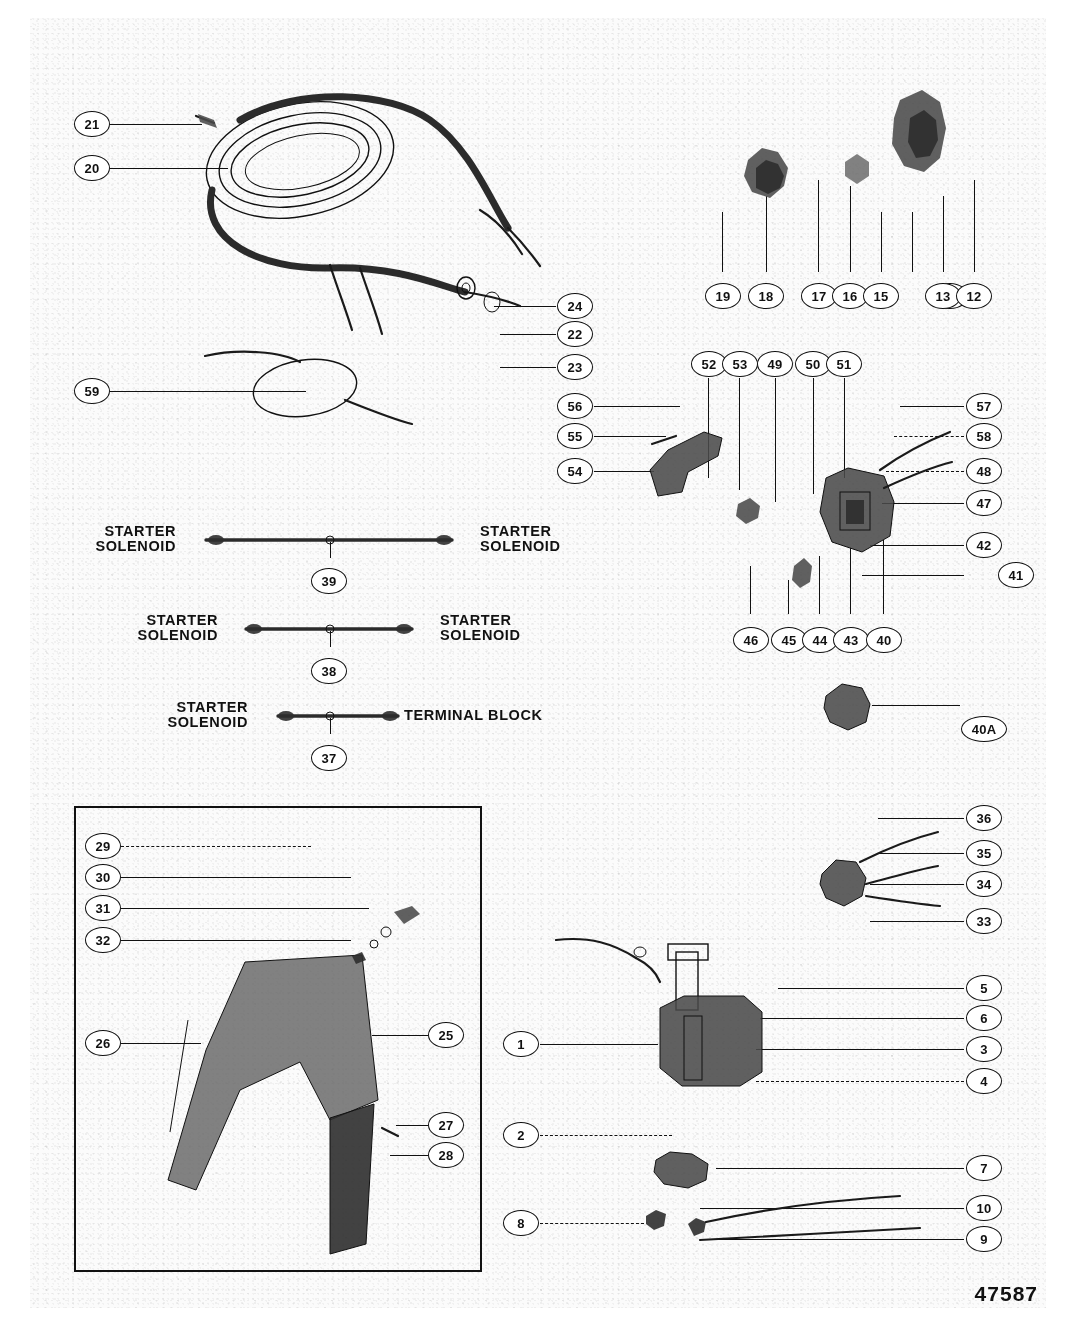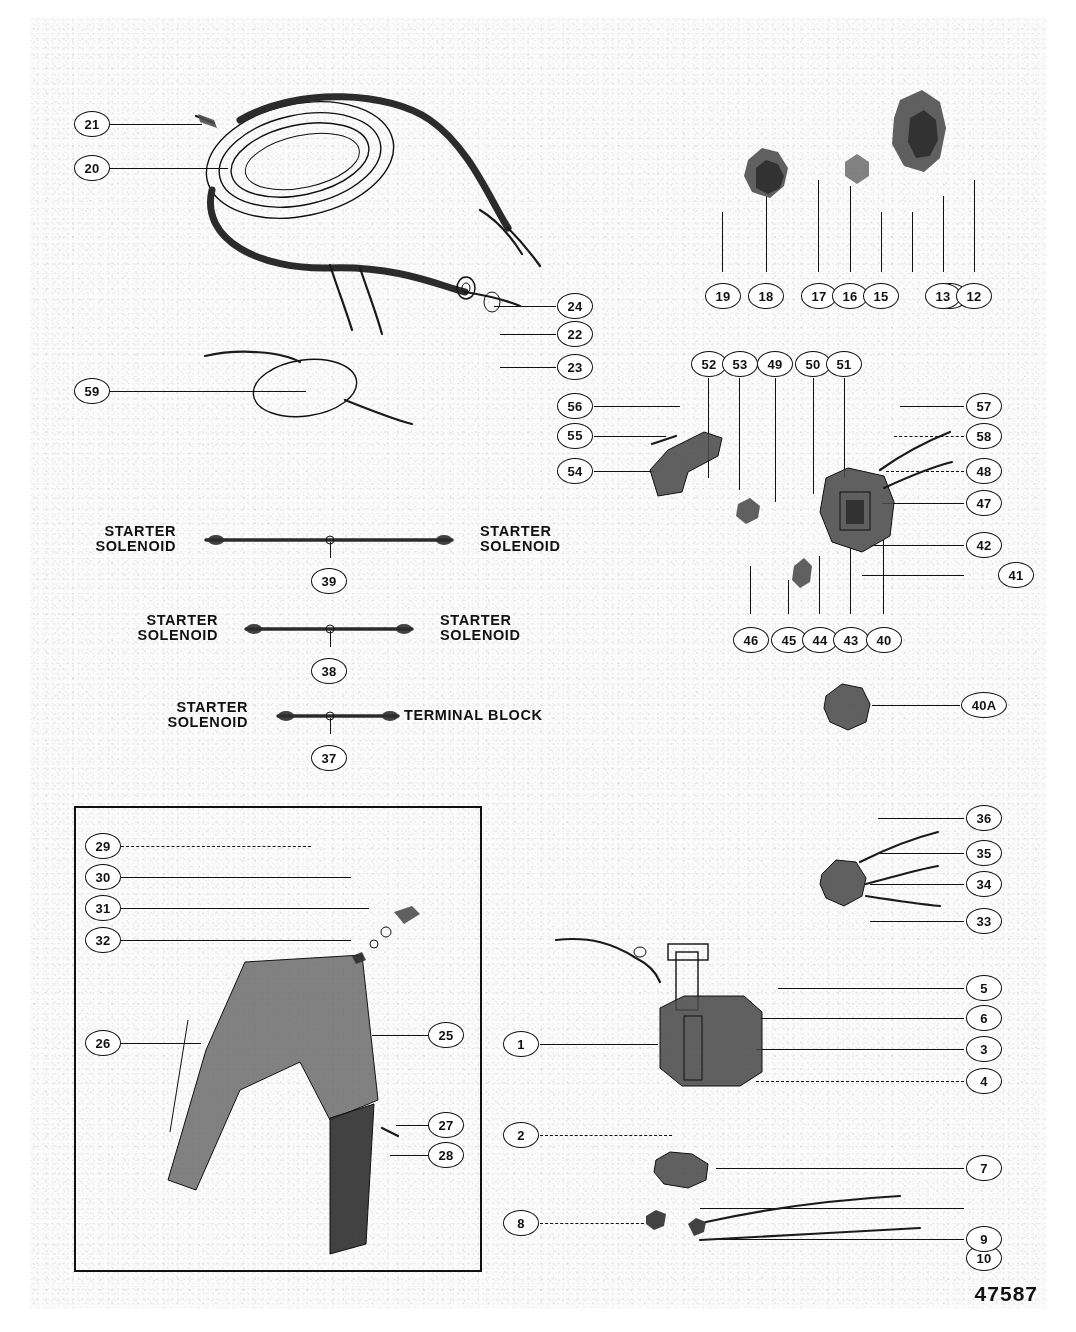--- a/index.html
+++ b/index.html
@@ -41,21 +41,21 @@
     font-size: 13px;
     font-weight: 700;
     letter-spacing: 0.2px;
     display: flex;
     align-items: center;
     justify-content: center;
     box-sizing: border-box;
     z-index: 6;
   }
   .callout.w36 { width: 36px; height: 26px; }
-  .callout.w44 { width: 46px; height: 26px; }
+  .callout.w44 { width: 46px; height: 26px; margin-top: 24px; }
   .lbl {
     position: absolute;
     color: #111;
     font-weight: 700;
     font-size: 14.5px;
     line-height: 15px;
     letter-spacing: 0.6px;
     white-space: pre-line;
     z-index: 6;
   }
@@ -337,21 +337,21 @@
   <div class="callout w36" style="left:925px; top:283px;">13</div>
   <div class="callout w36" style="left:956px; top:283px;">12</div>
 
   <div class="callout w36" style="left:691px; top:351px;">52</div>
   <div class="callout w36" style="left:722px; top:351px;">53</div>
   <div class="callout w36" style="left:757px; top:351px;">49</div>
   <div class="callout w36" style="left:795px; top:351px;">50</div>
   <div class="callout w36" style="left:826px; top:351px;">51</div>
 
   <div class="callout w36" style="left:557px; top:393px;">56</div>
-  <div class="callout w36" style="left:557px; top:423px;font-family:Liberation Mono, monospace;">55</div>
+  <div class="callout w36" style="left:557px; top:423px;">55</div>
   <div class="callout w36" style="left:557px; top:458px;">54</div>
 
   <div class="callout w36" style="left:966px; top:393px;">57</div>
   <div class="callout w36" style="left:966px; top:423px;">58</div>
   <div class="callout w36" style="left:966px; top:458px;">48</div>
   <div class="callout w36" style="left:966px; top:490px;">47</div>
   <div class="callout w36" style="left:966px; top:532px;">42</div>
   <div class="callout w36" style="left:998px; top:562px;">41</div>
 
   <div class="callout w36" style="left:733px; top:627px;">46</div>
@@ -380,19 +380,19 @@
   <div class="callout w36" style="left:428px; top:1112px;">27</div>
   <div class="callout w36" style="left:428px; top:1142px;">28</div>
 
   <div class="callout w36" style="left:966px; top:975px;">5</div>
   <div class="callout w36" style="left:966px; top:1005px;">6</div>
   <div class="callout w36" style="left:966px; top:1036px;">3</div>
   <div class="callout w36" style="left:966px; top:1068px;">4</div>
   <div class="callout w36" style="left:503px; top:1031px;">1</div>
   <div class="callout w36" style="left:503px; top:1122px;">2</div>
   <div class="callout w36" style="left:966px; top:1155px;">7</div>
-  <div class="callout w36" style="left:966px; top:1245px;">10</div>
+  <div class="callout w36" style="left:966px; top:1195px;">10</div>
   <div class="callout w36" style="left:503px; top:1210px;">8</div>
   <div class="callout w36" style="left:966px; top:1226px;">9</div>
 
   <div id="figure-number">47587</div>
 
 </div>
 
 </body></html>

